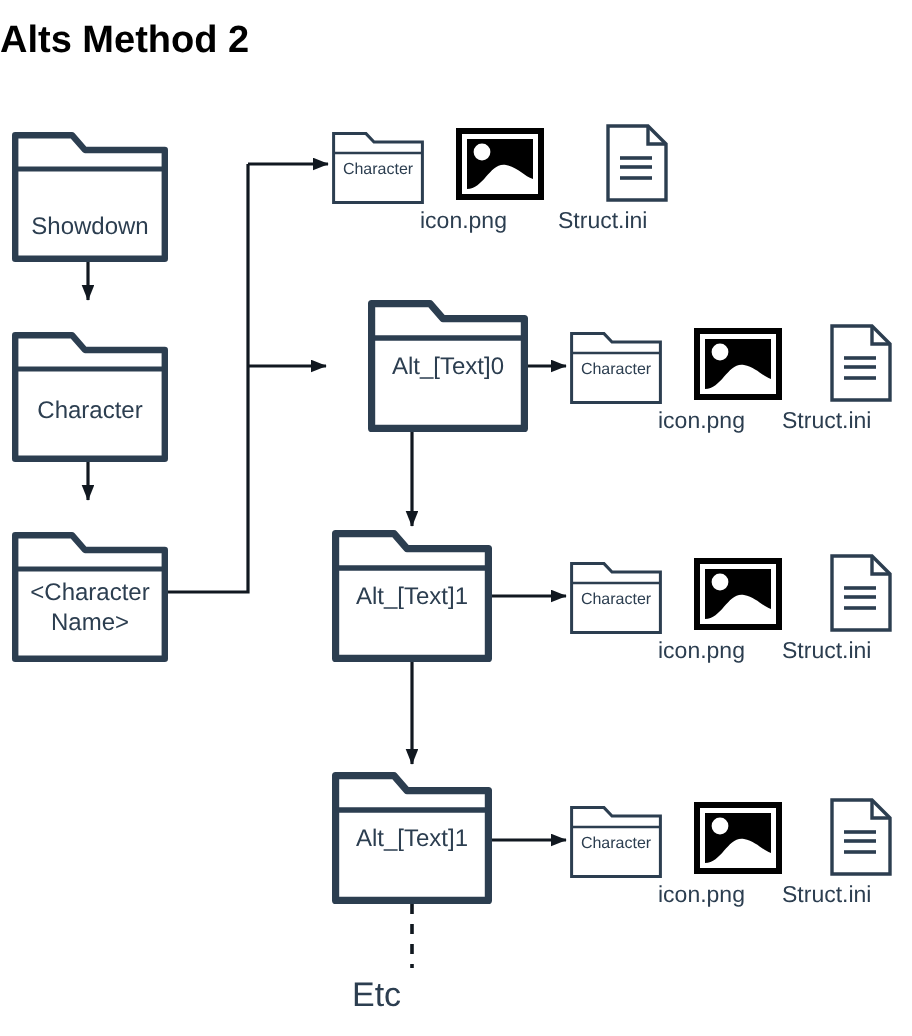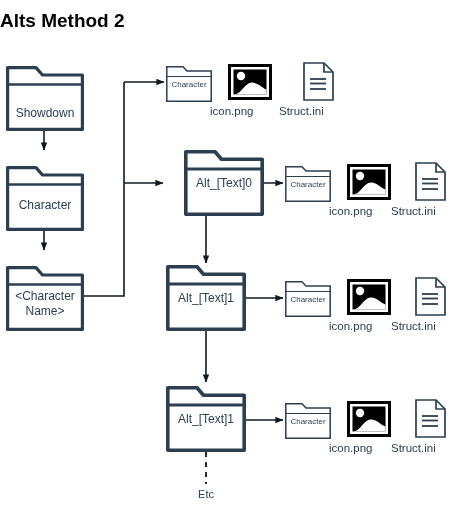--- a/index.html
+++ b/index.html
@@ -45,23 +45,22 @@
     position:absolute;left:-18px;width:80px;
     text-align:left;
     font-size:11.5px;
     color:#2c3e50;
     white-space:nowrap;
   }
 
   
   .etc-label{
     position:absolute;
-    font-size:11px;
+    font-size:17px;
     color:#2c3e50;
-    text-align:center;
     width:60px;
   }
 
   #links{position:absolute;left:0;top:0;width:456px;height:518px;}
 </style>
 </head>
 <body>
 
 <div id="stage">
 

